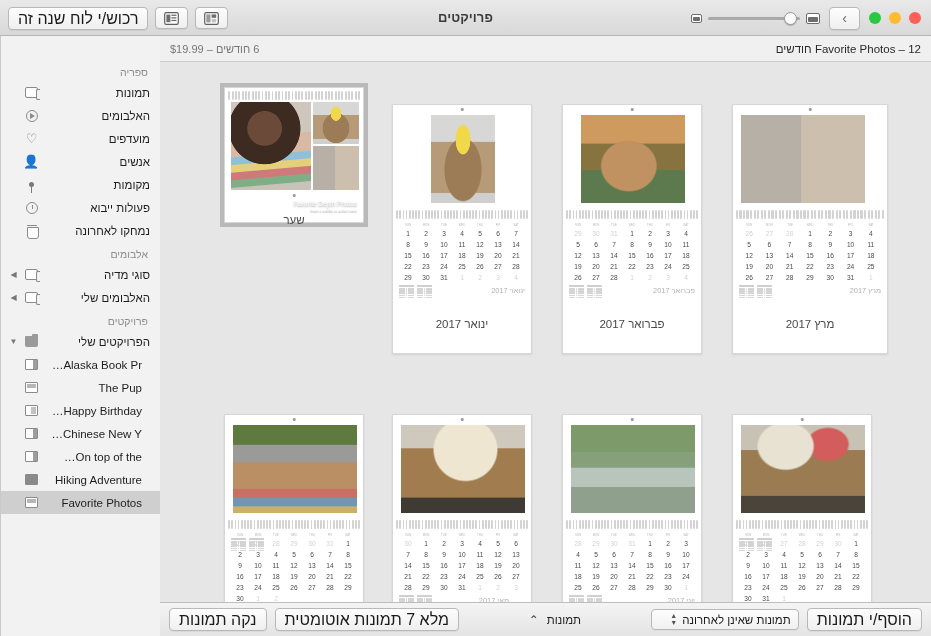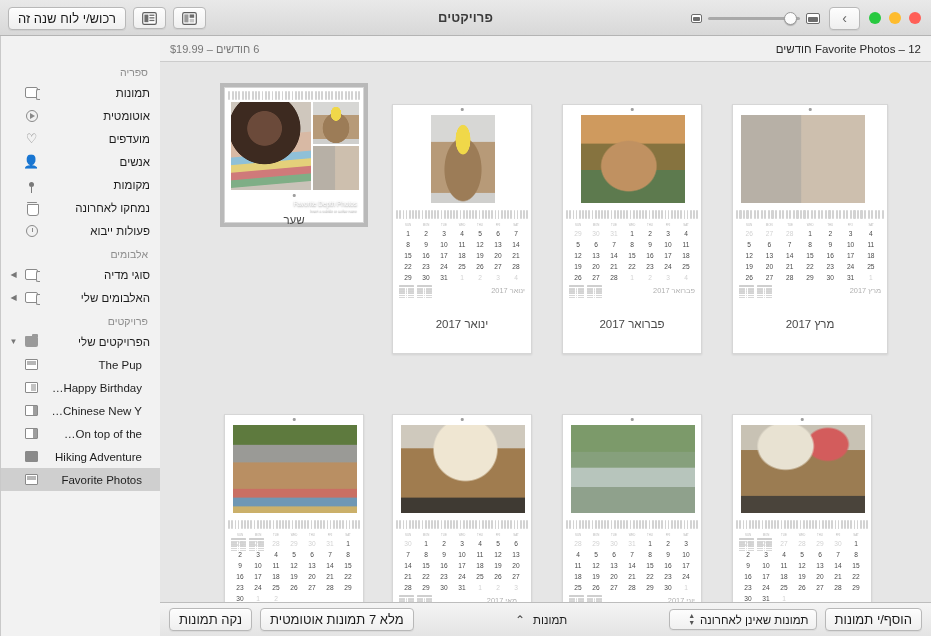--- a/index.html
+++ b/index.html
@@ -25,21 +25,21 @@
     position:absolute; left:0; right:0; text-align:center; font-size:13px;
     color:#3b3b3b; font-weight:600; pointer-events:none; letter-spacing:.1px;
   }
   .tl-dots{ display:flex; gap:8px; align-items:center; direction:ltr; }
   .dot{ width:12px; height:12px; border-radius:50%; }
   .dot.green{ background:#28c940; } .dot.amber{ background:#febc2e; } .dot.red{ background:#ff5f57; }
 
   .btn{
     background:linear-gradient(#fdfdfd,#efefef);
     border:1px solid #b8b8b8; border-radius:4px;
-    font-size:13px; color:#1b1b1b; padding:3px 9px;
+    font-size:16px; color:#1b1b1b; padding:3px 9px;
     box-shadow:0 1px 0 rgba(255,255,255,.8) inset, 0 1px 1px rgba(0,0,0,.06);
     white-space:nowrap; line-height:15px;
   }
   .icon-btn{ width:33px; height:22px; display:flex; align-items:center; justify-content:center; padding:0;}
   .chev-btn{ width:31px; height:23px; display:flex; align-items:center; justify-content:center; padding:0;
              font-size:14px; color:#666; border-radius:4px;}
 
   .slider-wrap{ display:flex; align-items:center; gap:6px; direction:ltr; }
   .slider-track{ width:92px; height:3px; background:#a9a9a9; border-radius:2px; position:relative; }
   .slider-knob{ position:absolute; left:76px; top:-5px; width:13px; height:13px; border-radius:50%;
@@ -1105,21 +1105,21 @@
                     <i></i>
                     <i></i>
                     <i></i>
                     <i></i>
                     <i></i>
                     <i></i>
                     <i></i>
                   </div>
                 </div>
               </div>
-              <div class="month-lbl" style="right: 14px; top: 181px;">מאי 2017</div>
+              <div class="month-lbl" style="right: 22px; top: 181px;">מאי 2017</div>
             </div>
           </div>
           <div class="page" style="left: 402px; top: 352px; width: 140px; height: 222px;">
             <div class="sheet">
               <div class="pg-dot"></div>
               <div class="photo" style="left: 8px; top: 10px; width: 124px; height: 88px; background-image: linear-gradient(rgb(124, 154, 106) 0px, rgb(124, 154, 106) 30%, rgb(134, 160, 124) 31%, rgb(134, 160, 124) 48%, rgb(183, 197, 188) 49%, rgb(183, 197, 188) 70%, rgb(143, 161, 140) 71%, rgb(143, 161, 140) 100%), radial-gradient(circle at 32% 58%, rgb(224, 205, 189) 0px, rgb(224, 205, 189) 14%, rgba(0, 0, 0, 0) 16%);"></div>
               <div class="spiral" style="top: 105px;">
                 <i></i>
                 <i></i>
                 <i></i>
@@ -1456,21 +1456,21 @@
     <div class="sidebar" id="sidebar">
         <div class="sb-head">ספריה</div>
         <div class="sb-item">
           <span class="lbl">תמונות</span>
           <span class="sb-ic">
             <span class="g-album"></span>
           </span>
           <span class="disc"></span>
         </div>
         <div class="sb-item">
-          <span class="lbl">אוטומטית</span>
+          <span class="lbl">האלבומים</span>
           <span class="sb-ic">
             <span class="g-circle"></span>
           </span>
           <span class="disc"></span>
         </div>
         <div class="sb-item">
           <span class="lbl">מועדפים</span>
           <span class="sb-ic">
             <span class="g-heart">♡</span>
           </span>
@@ -1484,30 +1484,30 @@
           <span class="disc"></span>
         </div>
         <div class="sb-item">
           <span class="lbl">מקומות</span>
           <span class="sb-ic">
             <span class="g-pin"></span>
           </span>
           <span class="disc"></span>
         </div>
         <div class="sb-item">
+          <span class="lbl">פעולות ייבוא</span>
+          <span class="sb-ic">
+            <span class="g-clock"></span>
+          </span>
+          <span class="disc"></span>
+        </div>
+        <div class="sb-item">
           <span class="lbl">נמחקו לאחרונה</span>
           <span class="sb-ic">
             <span class="g-trash"></span>
-          </span>
-          <span class="disc"></span>
-        </div>
-        <div class="sb-item">
-          <span class="lbl">פעולות ייבוא</span>
-          <span class="sb-ic">
-            <span class="g-clock"></span>
           </span>
           <span class="disc"></span>
         </div>
         <div class="sb-head">אלבומים</div>
         <div class="sb-item">
           <span class="lbl">סוגי מדיה</span>
           <span class="sb-ic">
             <span class="g-album"></span>
           </span>
           <span class="disc">◀</span>
@@ -1521,20 +1521,27 @@
         </div>
         <div class="sb-head">פרויקטים</div>
         <div class="sb-item">
           <span class="lbl">הפרויקטים שלי</span>
           <span class="sb-ic">
             <span class="g-folder"></span>
           </span>
           <span class="disc">▼</span>
         </div>
         <div class="sb-item indent">
+          <span class="lbl">Alaska Book Pr…</span>
+          <span class="sb-ic">
+            <span class="g-book"></span>
+          </span>
+          <span class="disc"></span>
+        </div>
+        <div class="sb-item indent">
           <span class="lbl">The Pup</span>
           <span class="sb-ic">
             <span class="g-cal"></span>
           </span>
           <span class="disc"></span>
         </div>
         <div class="sb-item indent">
           <span class="lbl">Happy Birthday…</span>
           <span class="sb-ic">
             <span class="g-card"></span>

